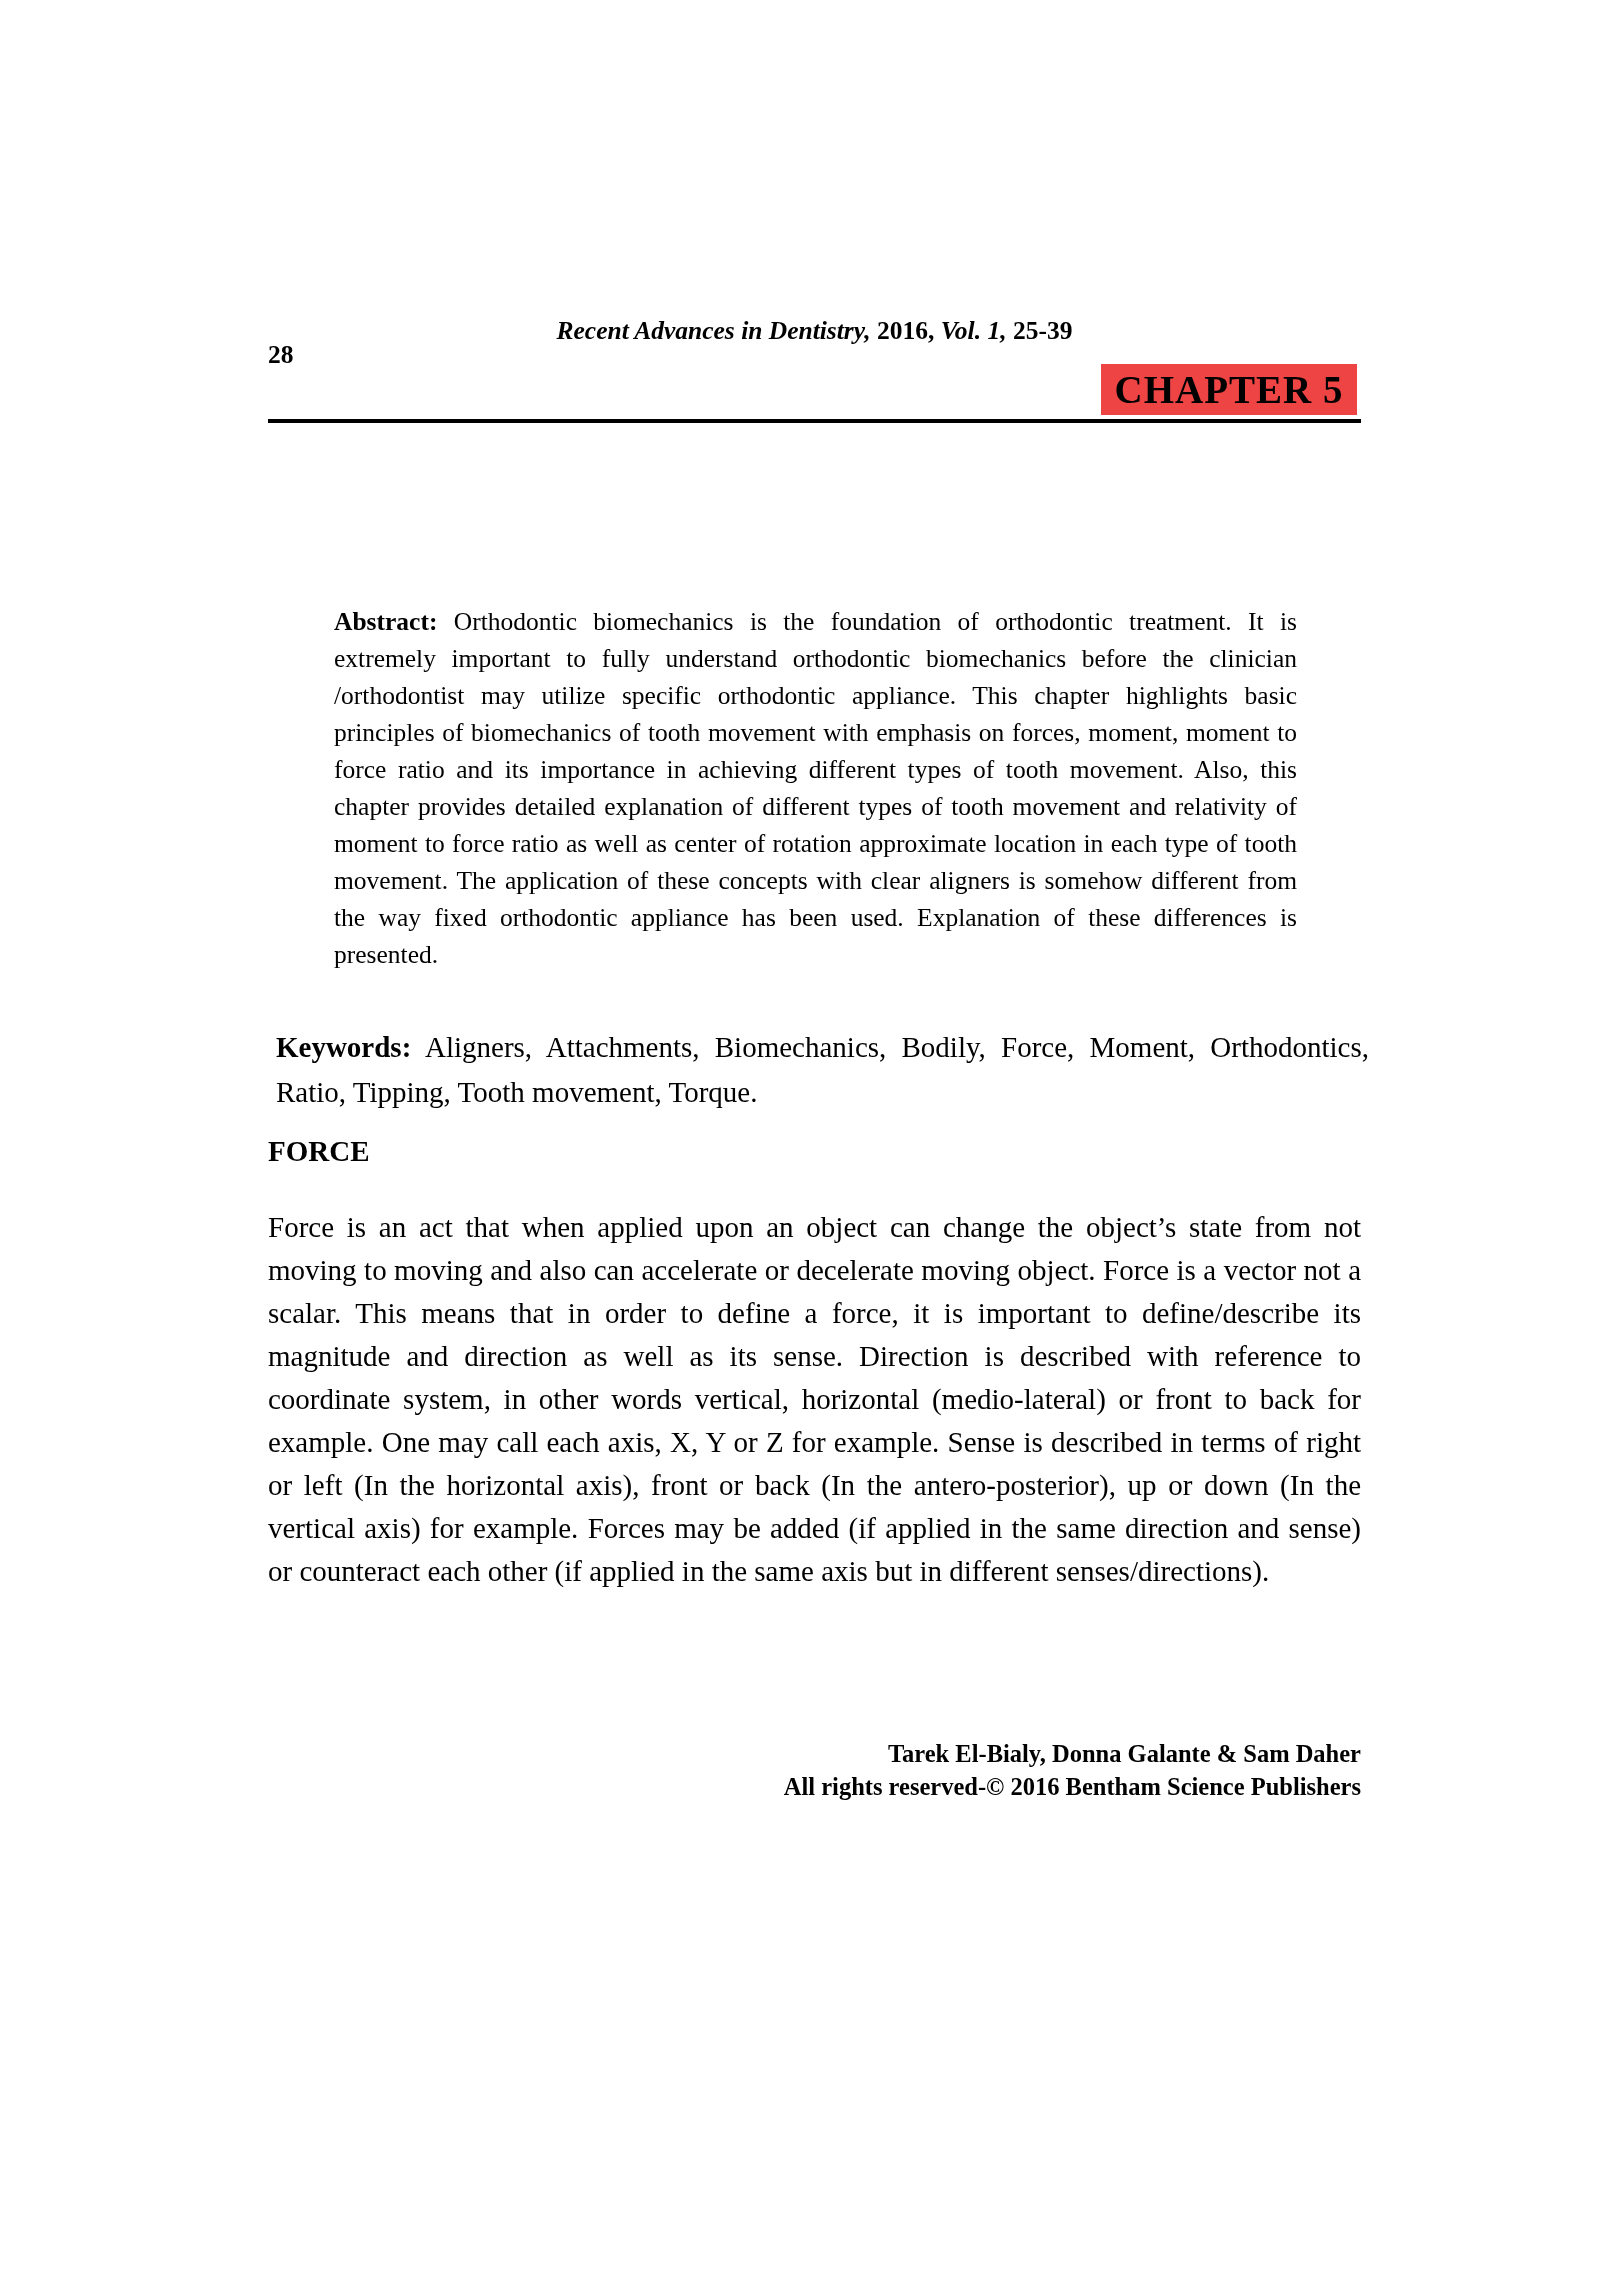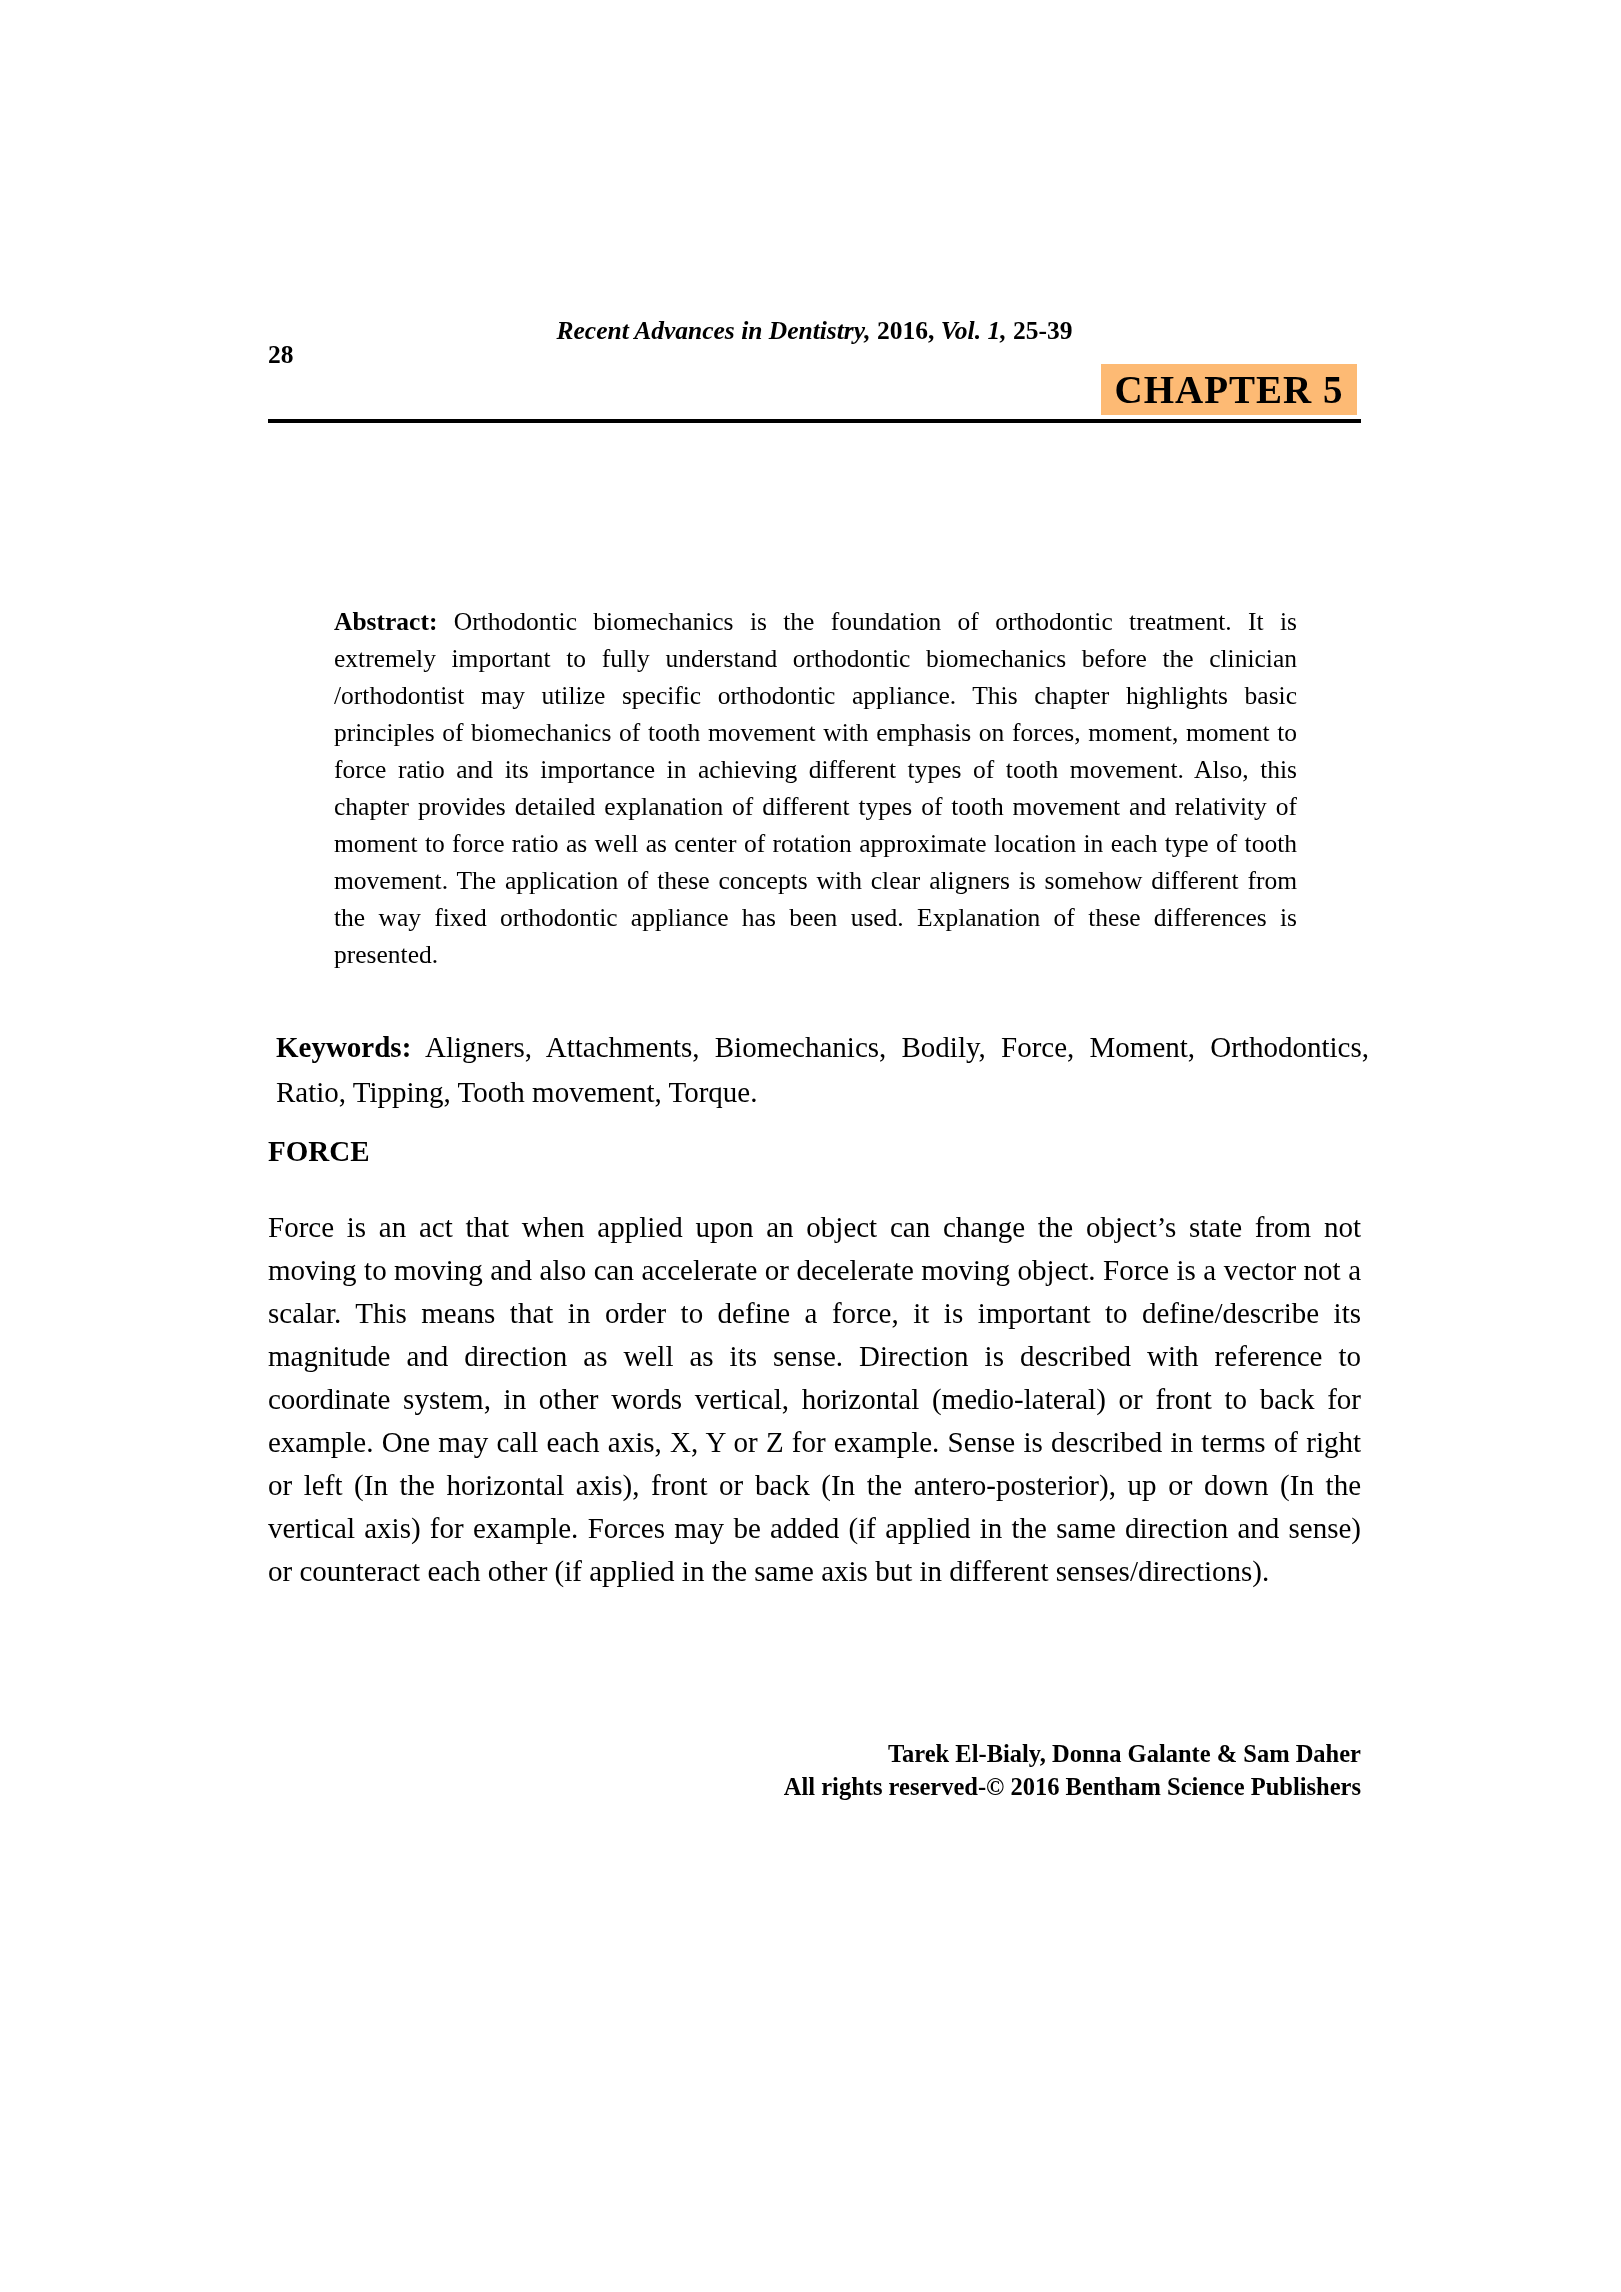--- a/index.html
+++ b/index.html
@@ -131,21 +131,21 @@
 <body>
 
 <div class="page">
   <div class="content">
 
     <div class="running-head">
       <span class="page-number">28</span>
       <div class="journal-ref"><span class="bi">Recent Advances in Dentistry,</span> <span class="b">2016,</span> <span class="bi">Vol. 1,</span> <span class="b">25-39</span></div>
     </div>
 
-    <div class="chapter-badge" style="background: #fdba74;">CHAPTER 5</div>
+    <div class="chapter-badge" style="background: #ef4444;">CHAPTER 5</div>
 
     <div class="header-rule"></div>
 
 
     <p class="abstract"><span class="b">Abstract:</span> <span>Orthodontic biomechanics is the foundation of orthodontic treatment. It is extremely important to fully understand orthodontic biomechanics before the clinician /orthodontist may utilize specific orthodontic appliance. This chapter highlights basic principles of biomechanics of tooth movement with emphasis on forces, moment, moment to force ratio and its importance in achieving different types of tooth movement. Also, this chapter provides detailed explanation of different types of tooth movement and relativity of moment to force ratio as well as center of rotation approximate location in each type of tooth movement. The application of these concepts with clear aligners is somehow different from the way fixed orthodontic appliance has been used. Explanation of these differences is presented.</span></p>
 
     <p class="keywords"><span class="b">Keywords:</span> <span>Aligners, Attachments, Biomechanics, Bodily, Force, Moment, Orthodontics, Ratio, Tipping, Tooth movement, Torque.</span></p>
 
     <h2 class="section-heading">FORCE</h2>
 

